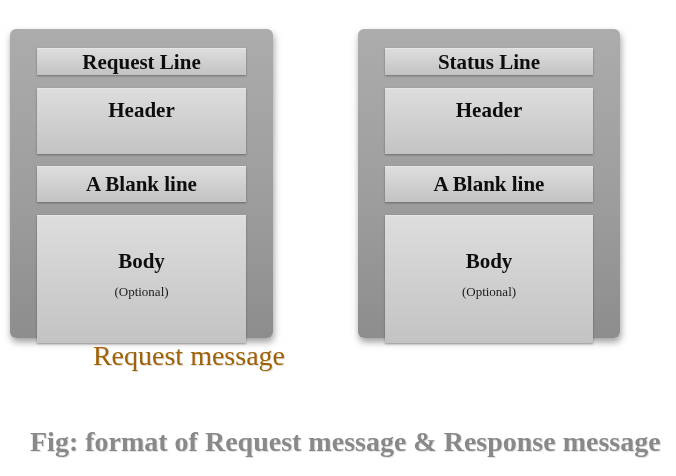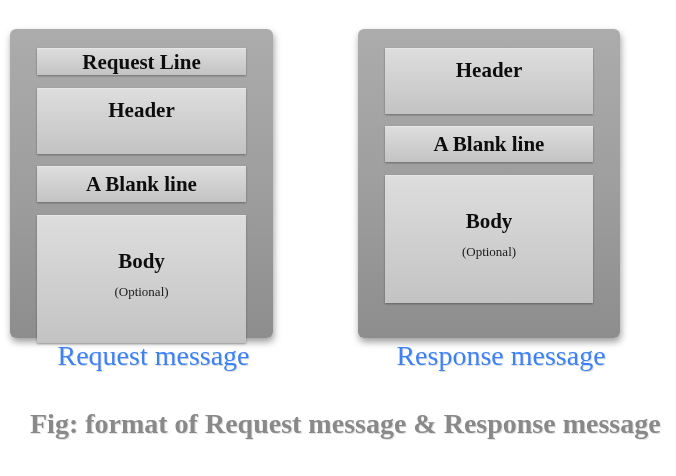--- a/index.html
+++ b/index.html
@@ -56,34 +56,34 @@
     font-weight: normal;
     font-size: 13px;
     margin-top: 10px;
     color: #1a1a1a;
   }
 
   .panel-label {
     position: absolute;
     top: 340px;
     width: 263px;
-    text-align: center;
+    text-align: right;
     transform: translateX(12px);
     font-size: 28px;
-    color: #3b82f6;
+    color: #a16207;
     text-shadow: 1px 1px 0 #dcdcdc;
     white-space: nowrap;
   }
   .label-request  { left: 10px; }
   .label-response { left: 358px; width: 262px; }
 
   .figure-caption {
     position: absolute;
     left: 30px;
-    top: 408px;
+    top: 426px;
     font-size: 28px;
     font-weight: bold;
     color: #898989;
     text-shadow: 1px 1px 0 #e2e2e2;
     white-space: nowrap;
   }
 </style>
 </head>
 <body>
 
@@ -99,30 +99,32 @@
     <div class="row row-blank">
       <span>A Blank line</span>
     </div>
     <div class="row row-body">
       <span>Body</span>
       <span class="subtitle">(Optional)</span>
     </div>
   </div>
 
   <div class="panel panel-response">
+    <div class="row row-line">
+      <span>Status Line</span>
+    </div>
     <div class="row row-header">
       <span>Header</span>
     </div>
     <div class="row row-blank">
       <span>A Blank line</span>
     </div>
     <div class="row row-body">
       <span>Body</span>
       <span class="subtitle">(Optional)</span>
     </div>
   </div>
 
   <div class="panel-label label-request">Request message</div>
-  <div class="panel-label label-response">Response message</div>
 
   <div class="figure-caption">Fig: format of Request message &amp; Response message</div>
 
 </div>
 
 </body></html>

